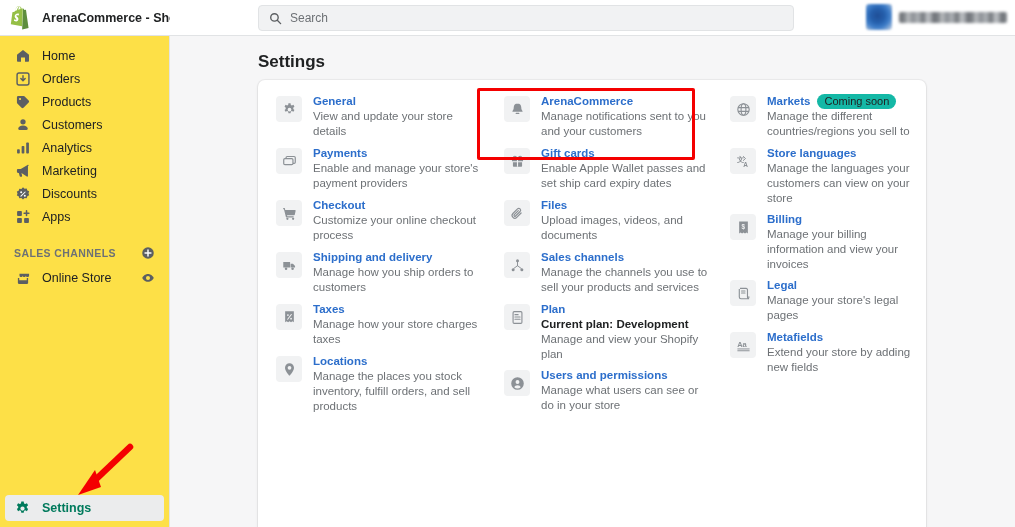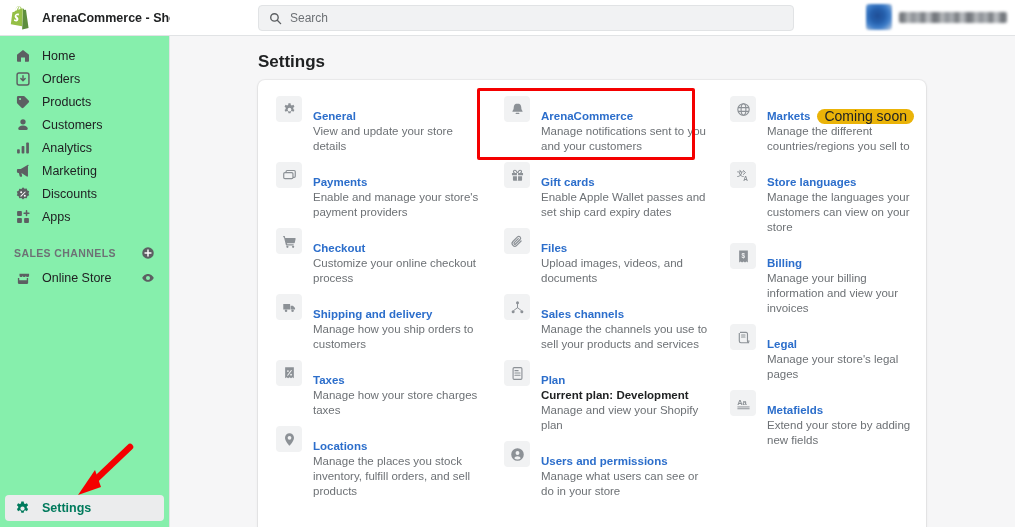--- a/index.html
+++ b/index.html
@@ -44,21 +44,21 @@
     width: 108px; height: 11px;
     background: repeating-linear-gradient(90deg,
       #6e7277 0px, #7d8186 5px, #b9bcbf 9px, #8c9095 14px,
       #aeb2b6 19px, #73777c 24px, #c3c6c9 29px, #83878c 34px);
     filter: blur(1.7px); border-radius: 2px;
   }
 
   
   .sidebar {
     position: absolute; left: 0; top: 36px; width: 170px; height: 491px;
-    background: #86efac;
+    background: #fde047;
     border-right: 1px solid #e1e3e5;
     text-align: right;
   }
   .nav-list { padding-top: 8px; }
   .nav-item {
     display: flex; align-items: center; gap: 11px;
     height: 23px; margin: 0 6px; padding: 0 8px;
     border-radius: 4px; cursor: pointer;
   }
   .nav-item .nav-icon { width: 17px; height: 17px; flex: none; color: #5c5f62; display: flex; align-items: center; justify-content: center; }
@@ -111,28 +111,28 @@
   .col:nth-child(2) { flex: 0 0 226px; }
   .col:nth-child(3) { flex: 1 1 auto; }
 
   .setting-row { display: flex; gap: 11px; margin-bottom: 6px; }
   .setting-icon-box {
     width: 26px; height: 26px; flex: none; margin-top: 2px;
     background: #f1f2f3; border-radius: 4px;
     display: flex; align-items: center; justify-content: center;
     color: #8c9196;
   }
-  .setting-body { min-width: 0; margin-top: 15px; }
+  .setting-body { min-width: 0; }
   .setting-title-line { display: flex; align-items: center; gap: 7px; flex-wrap: wrap; }
   .setting-title {
     font-size: 11.5px; font-weight: bold; color: #2c6ecb;
     cursor: pointer; line-height: 15px;
   }
   .setting-badge {
-    font-size: 14px; color: #202223; background: #eab308;
+    font-size: 11px; color: #202223; background: #14b8a6;
     border-radius: 9px; padding: 1px 7px 2px 7px; line-height: 12px;
     white-space: nowrap;
   }
   .setting-sub-strong { font-size: 11.5px; color: #202223; font-weight: bold; line-height: 15px; }
   .setting-desc { font-size: 11.5px; color: #6d7175; line-height: 15px; }
 
   
   .col .setting-row { min-height: 46px; }
 
   

